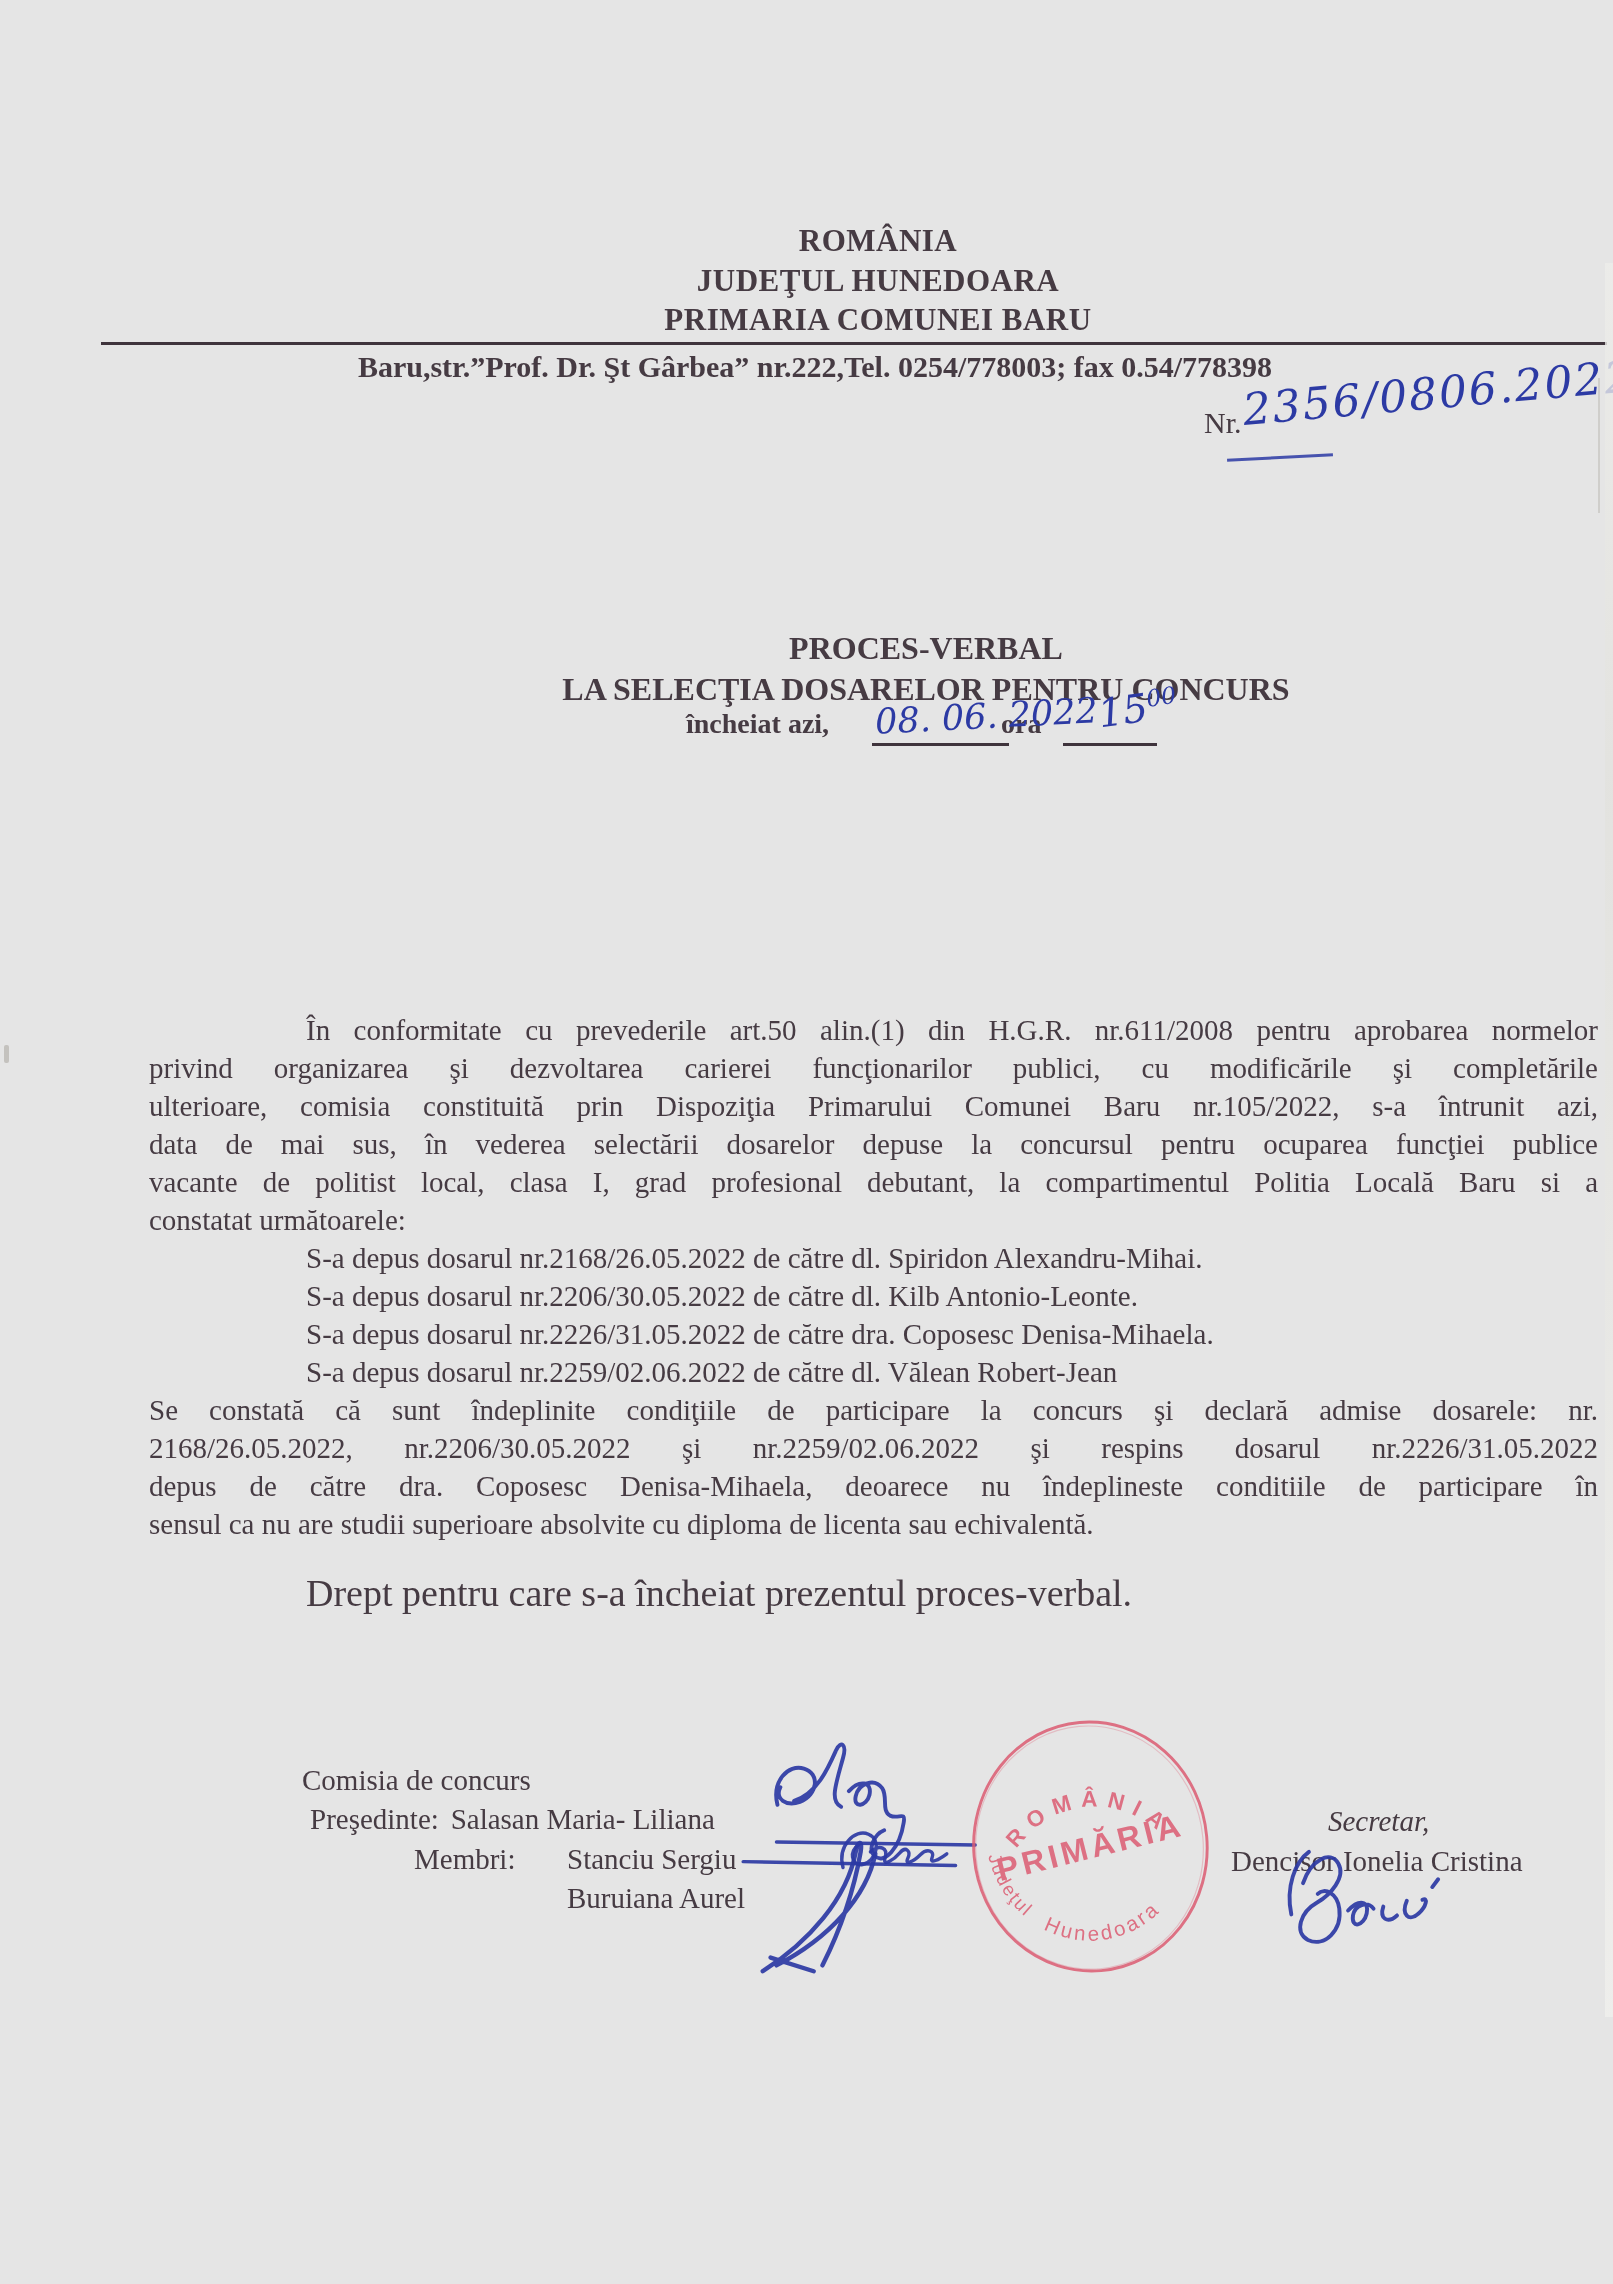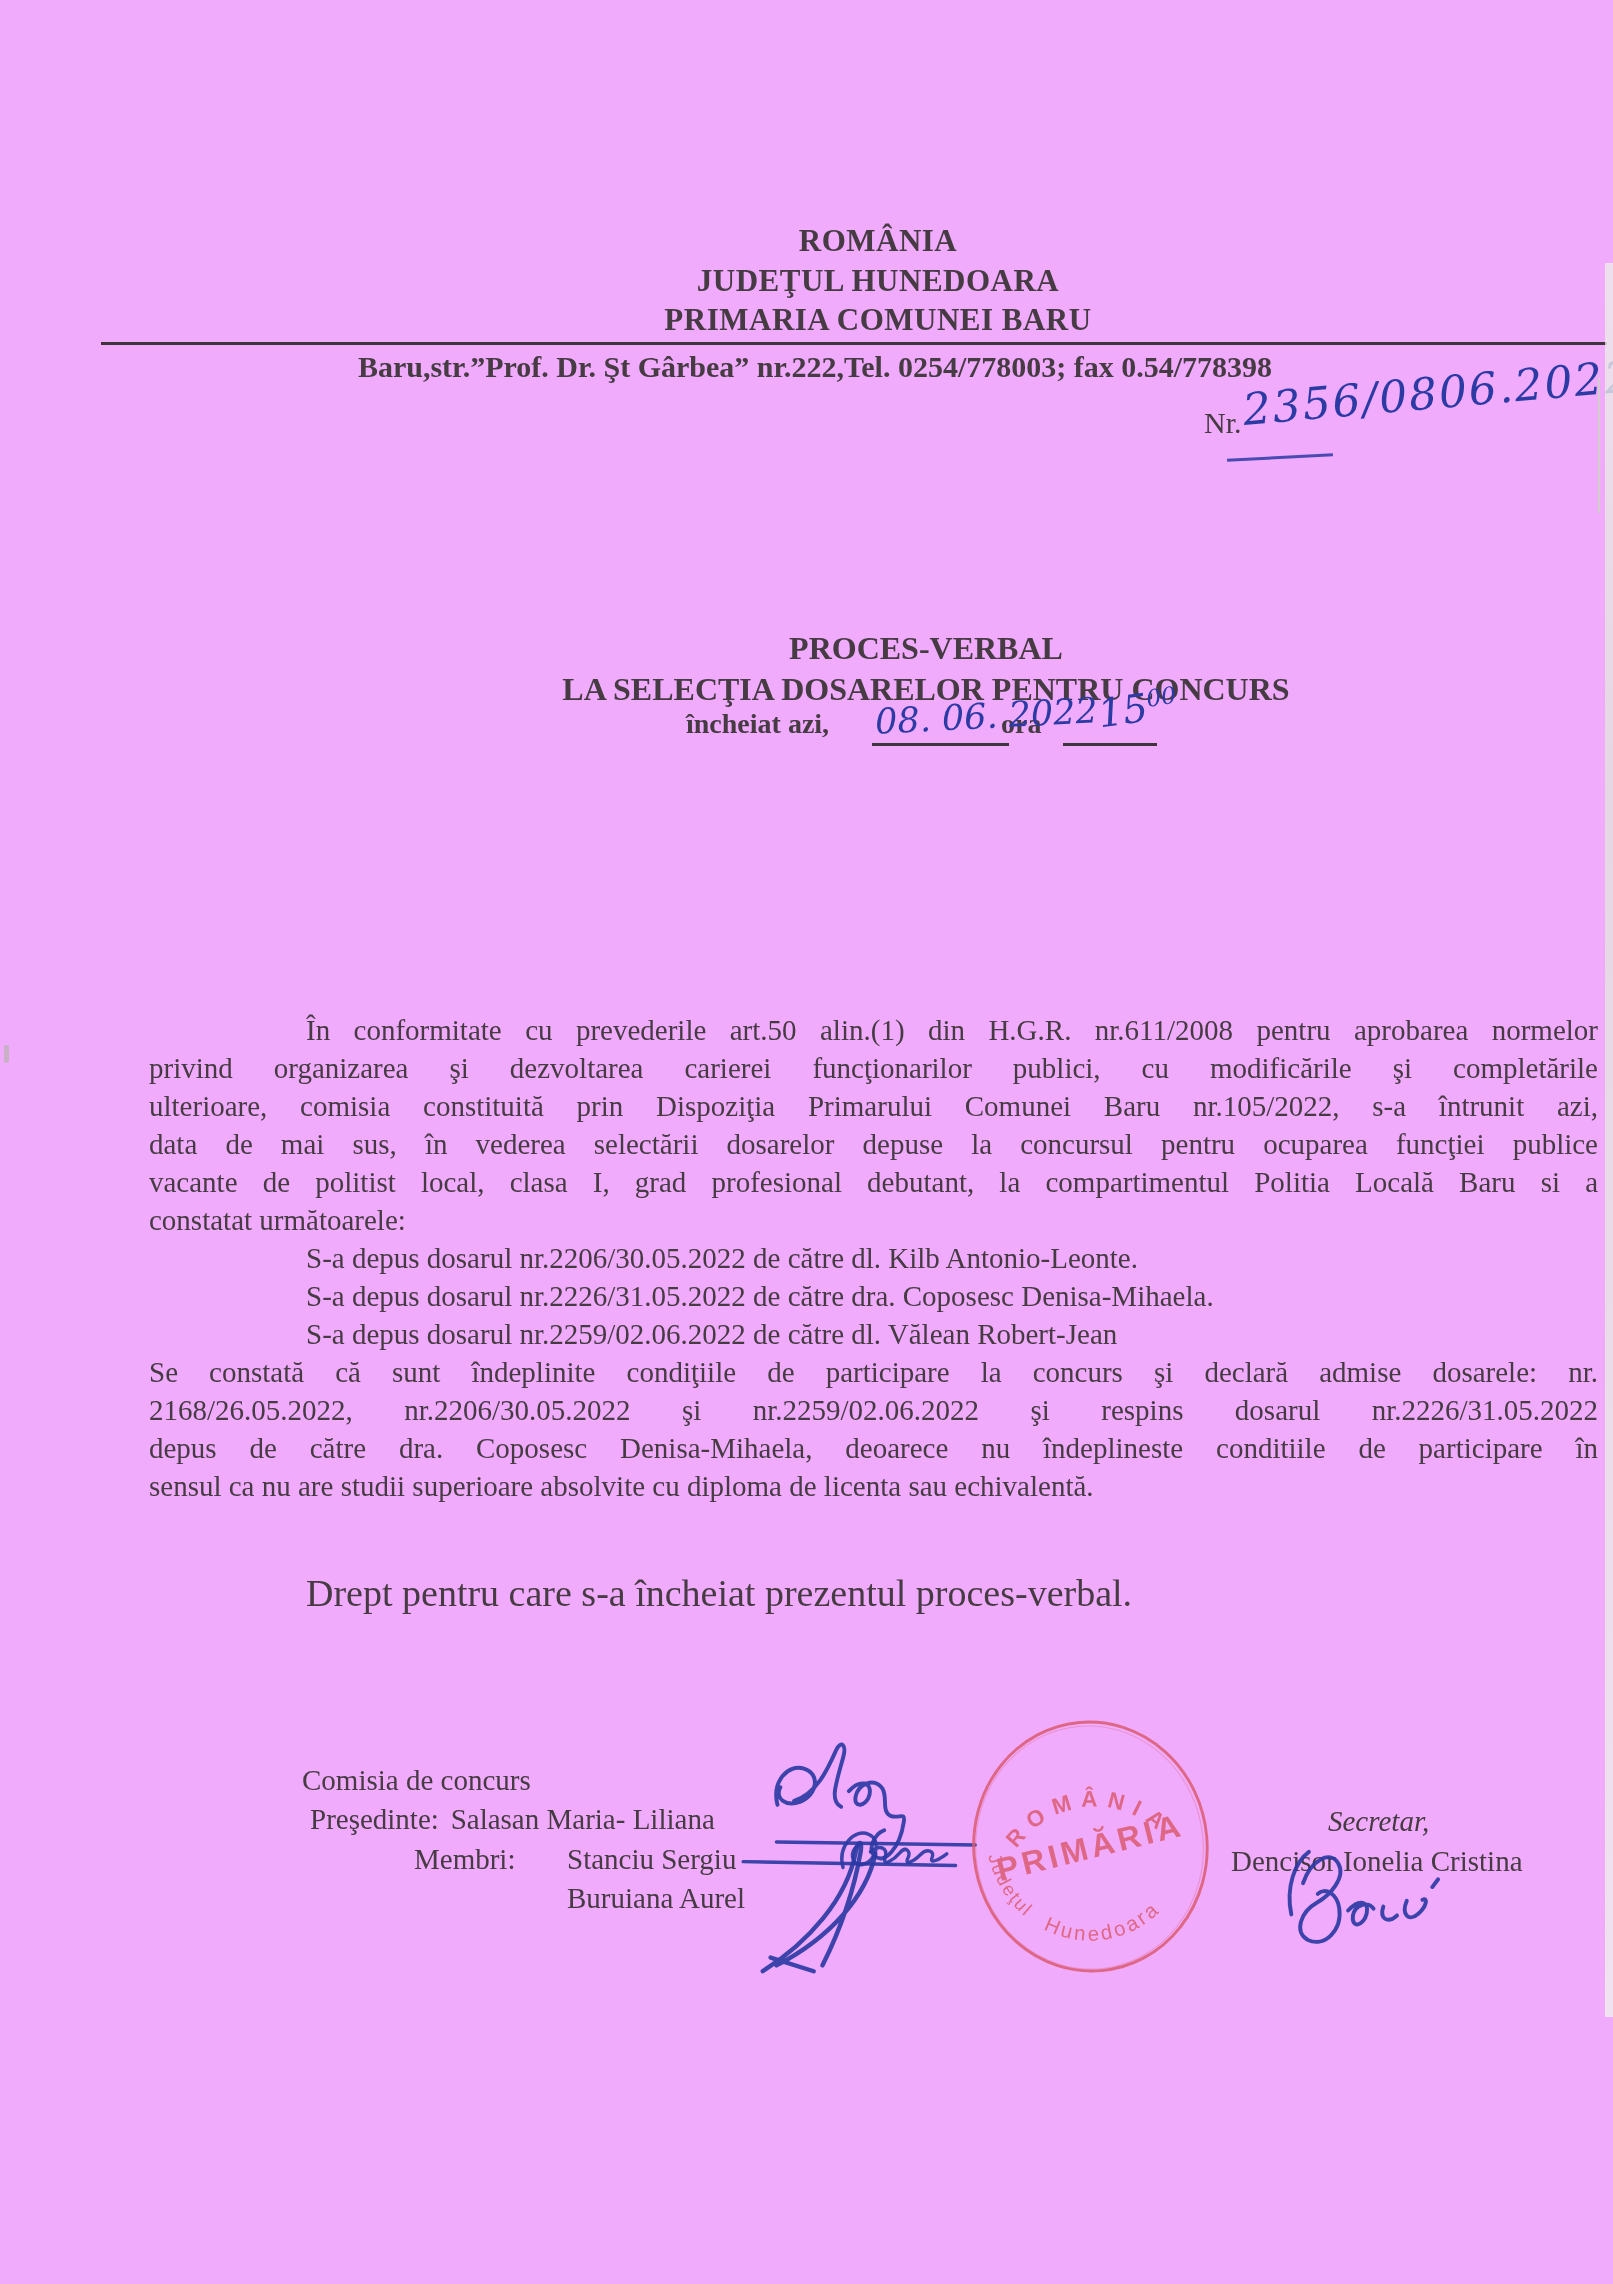--- a/index.html
+++ b/index.html
@@ -1,19 +1,19 @@
 <!DOCTYPE html>
 <html style="--text: #463b43; --ink: #2c3aa4; --stamp: #dc5c72; --line: #3f343c;"><head>
 <meta charset="utf-8">
 <style>
   * { margin:0; padding:0; box-sizing:border-box; }
   html,body { background:#ffffff; }
   .page {
     position:relative; width:1613px; height:2285px;
-    background:#f0abfc; overflow:hidden;
+    background:#e5e5e5; overflow:hidden;
     font-family:"Liberation Serif", serif;
     color:var(--text, #463b43);
   }
   
   .hl { position:absolute; left:143px; width:1470px; text-align:center;
         font-weight:700; font-size:31px; letter-spacing:0.5px; }
   .hl1 { top:223px; } .hl2 { top:263px; } .hl3 { top:302px; }
   .rule { position:absolute; left:101px; top:342px; width:1506px; height:2.9px;
           background:var(--line,#3f343c); }
   .addr { position:absolute; left:0; top:350px; width:1600px; text-align:center;
@@ -96,20 +96,21 @@
   <span class="t3-date hand">08. 06. 2022</span>
   <span class="t3-time hand"><span>15</span><sup>00</sup></span>
 
   <div class="body">
     <div class="ln just firstindent">În conformitate cu prevederile art.50 alin.(1) din H.G.R. nr.611/2008 pentru aprobarea normelor</div>
     <div class="ln just">privind organizarea şi dezvoltarea carierei funcţionarilor publici, cu modificările şi completările</div>
     <div class="ln just">ulterioare, comisia constituită prin Dispoziţia Primarului Comunei Baru nr.105/2022, s-a întrunit azi,</div>
     <div class="ln just">data de mai sus, în vederea selectării dosarelor depuse la concursul pentru ocuparea funcţiei publice</div>
     <div class="ln just">vacante de politist local, clasa I, grad profesional debutant, la compartimentul Politia Locală Baru si a</div>
     <div class="ln">constatat următoarele:</div>
+    <div class="ln tab">S-a depus dosarul nr.2168/26.05.2022 de către dl. Spiridon Alexandru-Mihai.</div>
     <div class="ln tab">S-a depus dosarul nr.2206/30.05.2022 de către dl. Kilb Antonio-Leonte.</div>
     <div class="ln tab">S-a depus dosarul nr.2226/31.05.2022 de către dra. Coposesc Denisa-Mihaela.</div>
     <div class="ln tab">S-a depus dosarul nr.2259/02.06.2022 de către dl. Vălean Robert-Jean</div>
     <div class="ln just">Se constată că sunt îndeplinite condiţiile de participare la concurs şi declară admise  dosarele: nr.</div>
     <div class="ln just">2168/26.05.2022,  nr.2206/30.05.2022 şi nr.2259/02.06.2022 şi respins dosarul nr.2226/31.05.2022</div>
     <div class="ln just">depus de către dra. Coposesc Denisa-Mihaela, deoarece nu îndeplineste conditiile de participare în</div>
     <div class="ln">sensul ca nu are studii superioare absolvite cu diploma de licenta sau echivalentă.</div>
   </div>
 
   <div class="closing">Drept pentru care s-a încheiat prezentul proces-verbal.</div>

